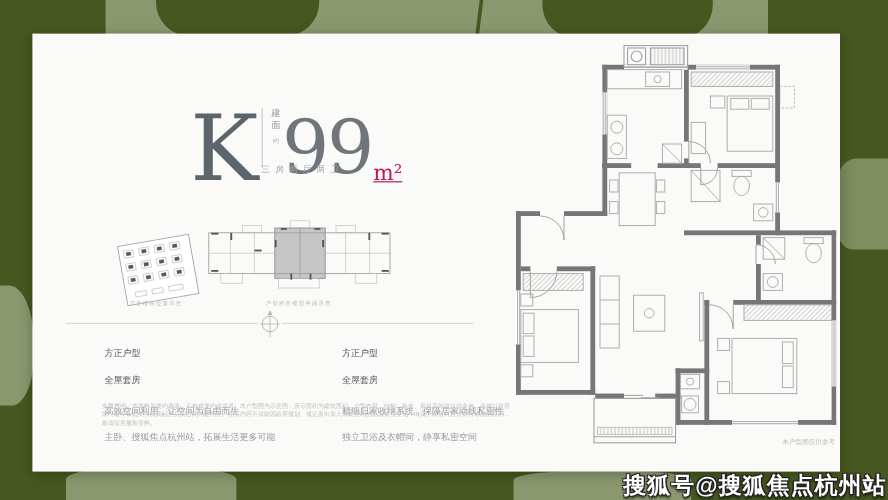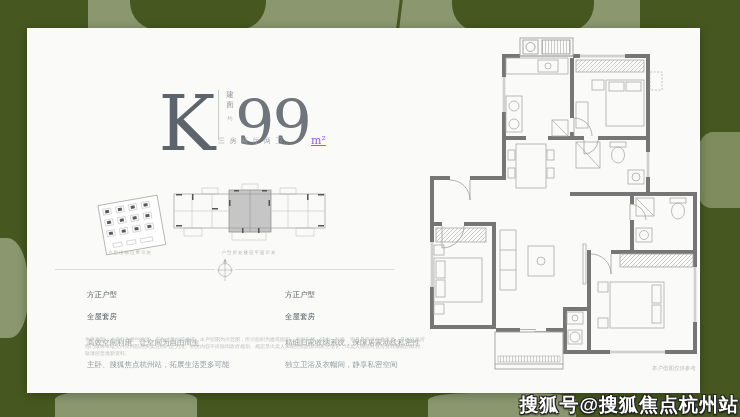--- a/index.html
+++ b/index.html
@@ -36,21 +36,21 @@
   .unit-vline{left:191px;top:62px;width:1px;height:50px;background:#c9c9c9;}
   .area-label{left:198px;top:62px;width:10px;font-size:7.5px;line-height:9.5px;color:#8f9499;text-align:center;}
   .area-approx{left:198px;top:88px;width:10px;font-size:5px;line-height:5.5px;color:#a8adb2;text-align:center;}
   .area-value{
     left:208px;top:52px;width:80px;height:86px;
     font-family:"DejaVu Serif","Liberation Serif",serif;
     font-size:62px;line-height:86px;color:#6f757b;letter-spacing:-2px;
   }
   .area-unit{
     left:284px;top:106px;font-family:"DejaVu Serif","Liberation Serif",serif;
-    font-size:11px;color:#8b5cf6;text-decoration:underline;
+    font-size:18px;color:#be185d;text-decoration:underline;
   }
   .rooms-text{left:191px;top:108px;font-size:7px;letter-spacing:4.5px;color:#a0a6aa;}
 
   .siteplan{left:73px;top:170px;width:64px;height:56px;transform:rotate(-10deg);}
   .floorplate{left:145px;top:152px;width:155px;height:68px;}
   .caption{font-size:4.5px;color:#b5b5b5;letter-spacing:1px;white-space:nowrap;}
   .cap-site{left:68px;top:222px;width:70px;text-align:center;}
   .cap-plate{left:176px;top:222px;width:92px;text-align:center;}
 
   .divider-l{left:28px;top:241px;width:160px;height:1px;background:#dcdcdc;}

